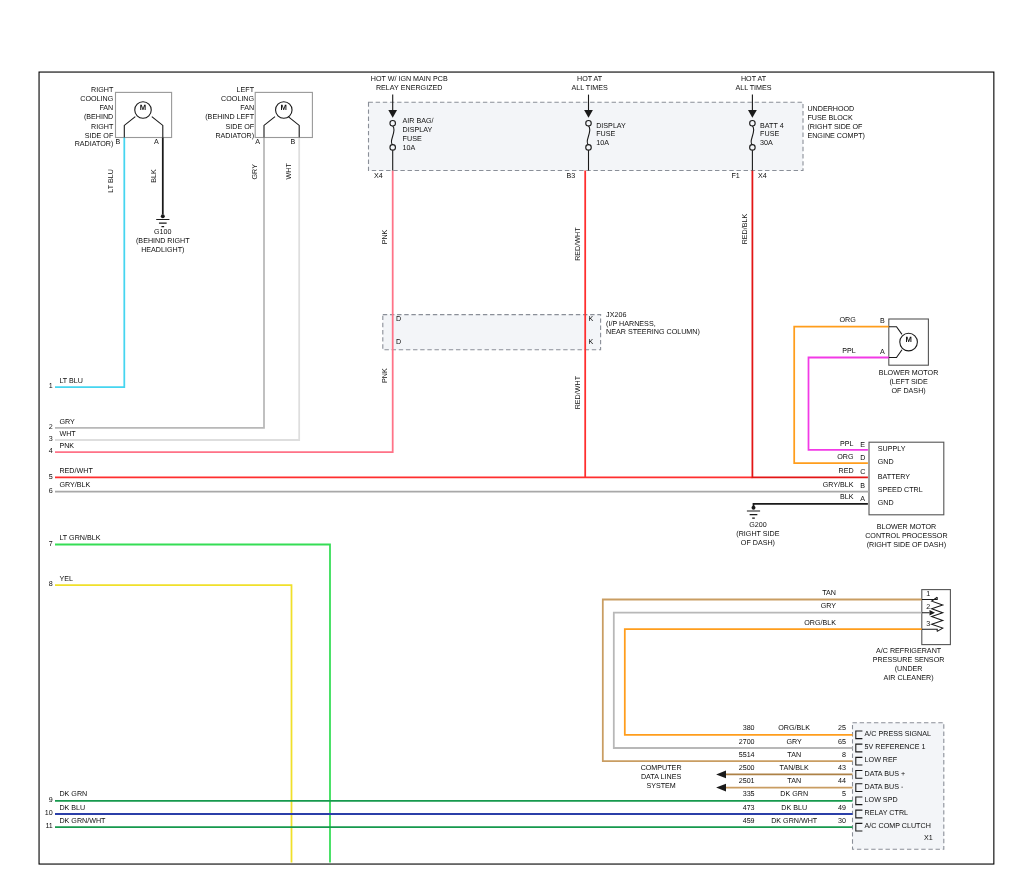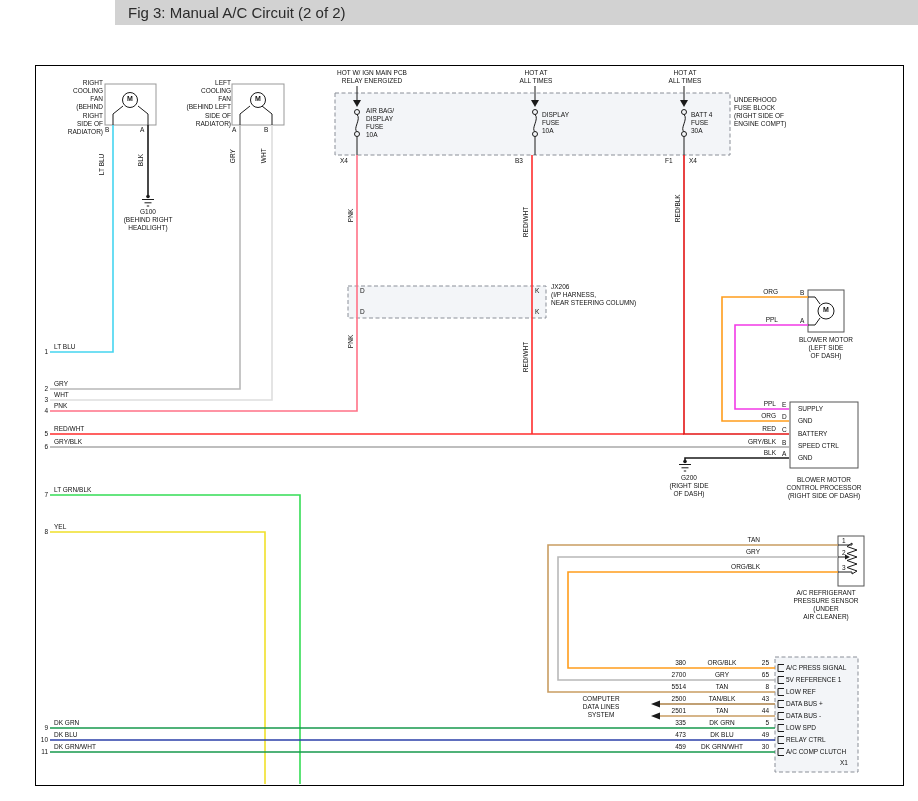--- a/index.html
+++ b/index.html
@@ -21,23 +21,20 @@
   .tc{text-align:center;}
   .tr{text-align:right;}
   .v{transform:rotate(-90deg);transform-origin:left bottom;white-space:nowrap;}
   .m{font-size:7px;font-weight:bold;}
 </style>
 </head>
 <body>
 
 <div class="page">
 
-  <div class="titlebar">
-    <div class="titletext">Fig 3: Manual A/C Circuit (2 of 2)</div>
-  </div>
 
   <div class="canvas">
 
     <svg width="918" height="801" viewBox="0 0 918 801">
 
       <g>
         <rect x="35.5" y="65.5" width="868" height="720" fill="#fff" stroke="#000" stroke-width="1"></rect>
         <rect class="fanbox" x="105" y="84" width="51" height="41"></rect>
         <rect class="fanbox" x="232" y="84" width="52" height="41"></rect>
         <rect class="dashed" x="335" y="93" width="395" height="62"></rect>

